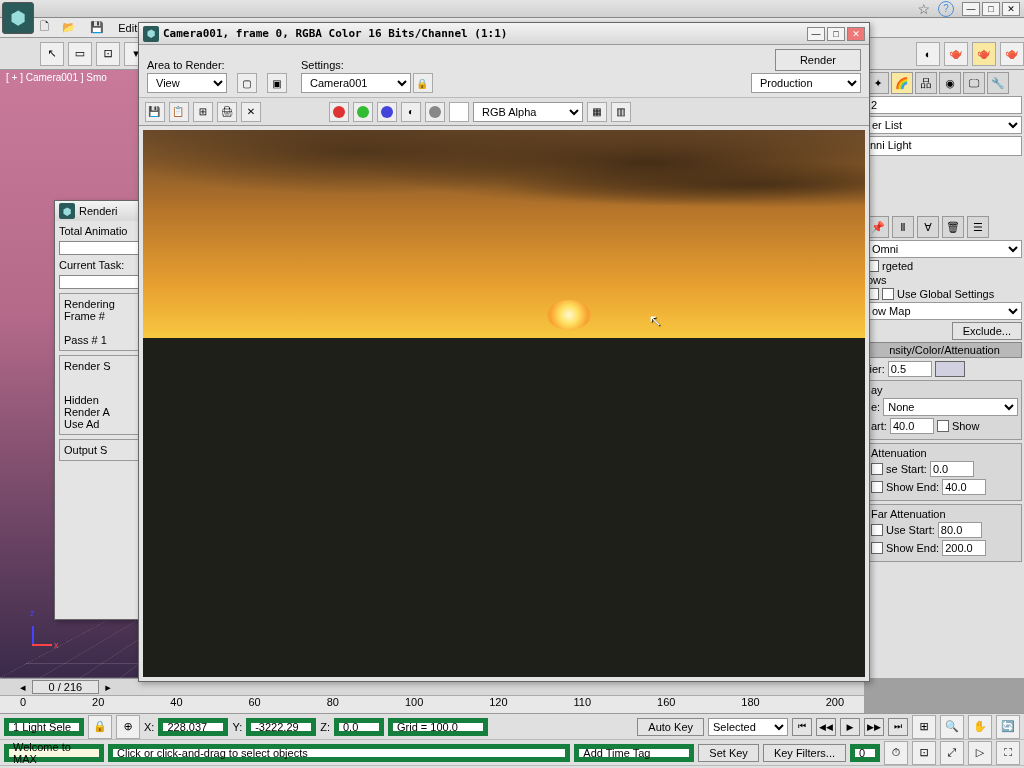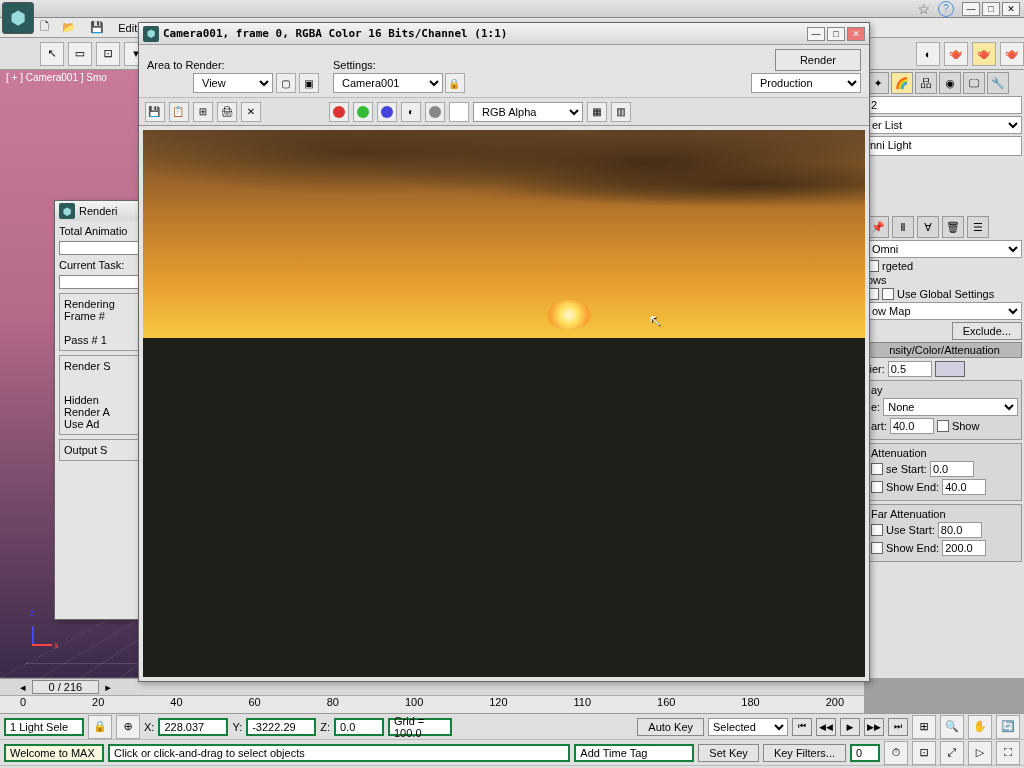--- a/index.html
+++ b/index.html
@@ -51,21 +51,21 @@
 .chk { width: 12px; height: 12px; border: 1px solid #666; background: #fff; display: inline-block; }
 
 
 .timeline { position: absolute; left: 0; right: 160px; bottom: 55px; height: 35px; background: #d8d8d8; border-top: 1px solid #999; }
 .tl-slider { height: 16px; display: flex; align-items: center; padding: 0 20px; }
 .tl-thumb { background: #e4e4e4; border: 1px solid #888; padding: 0 16px; height: 14px; display: inline-flex; align-items: center; }
 .tl-ruler { height: 18px; background: #e8e8e8; position: relative; border-top: 1px solid #aaa; display: flex; justify-content: space-between; padding: 0 20px; font-size: 9px; }
 
 .status-bar { position: absolute; left: 0; right: 0; bottom: 0; height: 55px; background: #e0e0e0; border-top: 1px solid #999; }
 .sb-row { display: flex; align-items: center; height: 26px; padding: 0 4px; gap: 4px; border-bottom: 1px solid #bbb; }
-.sb-field { border: 2px solid #15803d; background: #fff; padding: 1px 4px; height: 18px; display: inline-flex; align-items: center; }
+.sb-field { border: 5px solid #15803d; background: #fff; padding: 1px 4px; height: 18px; display: inline-flex; align-items: center; }
 .play-btn { width: 20px; height: 18px; border: 1px solid #888; background: #e4e4e4; display: inline-flex; align-items: center; justify-content: center; font-size: 9px; cursor: pointer; }
 
 
 .render-window { position: absolute; top: 22px; left: 138px; width: 732px; height: 660px; background: #e4e4e4; border: 1px solid #666; box-shadow: 2px 2px 6px rgba(0,0,0,0.3); z-index: 50; display: flex; flex-direction: column; }
 .rw-title { height: 22px; background: linear-gradient(#f4f4f4,#d8d8d8); display: flex; align-items: center; padding: 0 4px; border-bottom: 1px solid #999; }
 .rw-title-icon { width: 16px; height: 16px; background: #2a5a5a; border-radius: 2px; margin-right: 4px; display: inline-flex; align-items: center; justify-content: center; color: #9dd; font-size: 10px; }
 .rw-controls { display: flex; gap: 2px; }
 .rw-close { background: #e77; color: #fff; }
 .rw-top { padding: 4px 8px; background: #e4e4e4; display: flex; gap: 14px; align-items: flex-end; border-bottom: 1px solid #bbb; }
 .rw-col { display: flex; flex-direction: column; gap: 2px; }
@@ -263,21 +263,21 @@
     <div class="sb-row">
       <span class="sb-field" style="width:80px;">1 Light Sele</span>
       <span class="tb-btn">🔒</span>
       <span class="tb-btn">⊕</span>
       <span class="rp-label">X:</span>
         <span class="sb-field" style="width:70px;">228.037</span>
       <span class="rp-label">Y:</span>
         <span class="sb-field" style="width:70px;">-3222.29</span>
       <span class="rp-label">Z:</span>
         <span class="sb-field" style="width:50px;">0.0</span>
-      <span class="sb-field" style="width:64px;">Grid = 100.0</span>
+      <span class="sb-field" style="width:100px;">Grid = 100.0</span>
       <div class="spacer"></div>
       <button class="btn">Auto Key</button>
       <select class="rp-select" style="width:80px;"><option>Selected</option></select>
       <span class="play-btn">⏮</span>
       <span class="play-btn">◀◀</span>
       <span class="play-btn">▶</span>
       <span class="play-btn">▶▶</span>
       <span class="play-btn">⏭</span>
       <span class="tb-btn">⊞</span>
       <span class="tb-btn">🔍</span>
@@ -333,21 +333,21 @@
       <div class="rw-controls">
         <span class="win-btn">—</span>
         <span class="win-btn">□</span>
         <span class="win-btn rw-close">✕</span>
       </div>
     </div>
 
     <div class="rw-top">
       <div class="rw-col">
         <label>Area to Render:</label>
-        <div style="display:flex;gap:3px;margin-left:46px;">
+        <div style="display:flex;gap:10px;">
           <select class="rw-sel"><option>View</option></select>
           <span class="rw-tbtn">▢</span>
           <span class="rw-tbtn">▣</span>
         </div>
       </div>
       <div class="rw-col">
         <label>Settings:</label>
         <div style="display:flex;gap:2px;">
           <select class="rw-sel" style="min-width:110px;"><option>Camera001</option></select>
           <span class="rw-tbtn">🔒</span>

